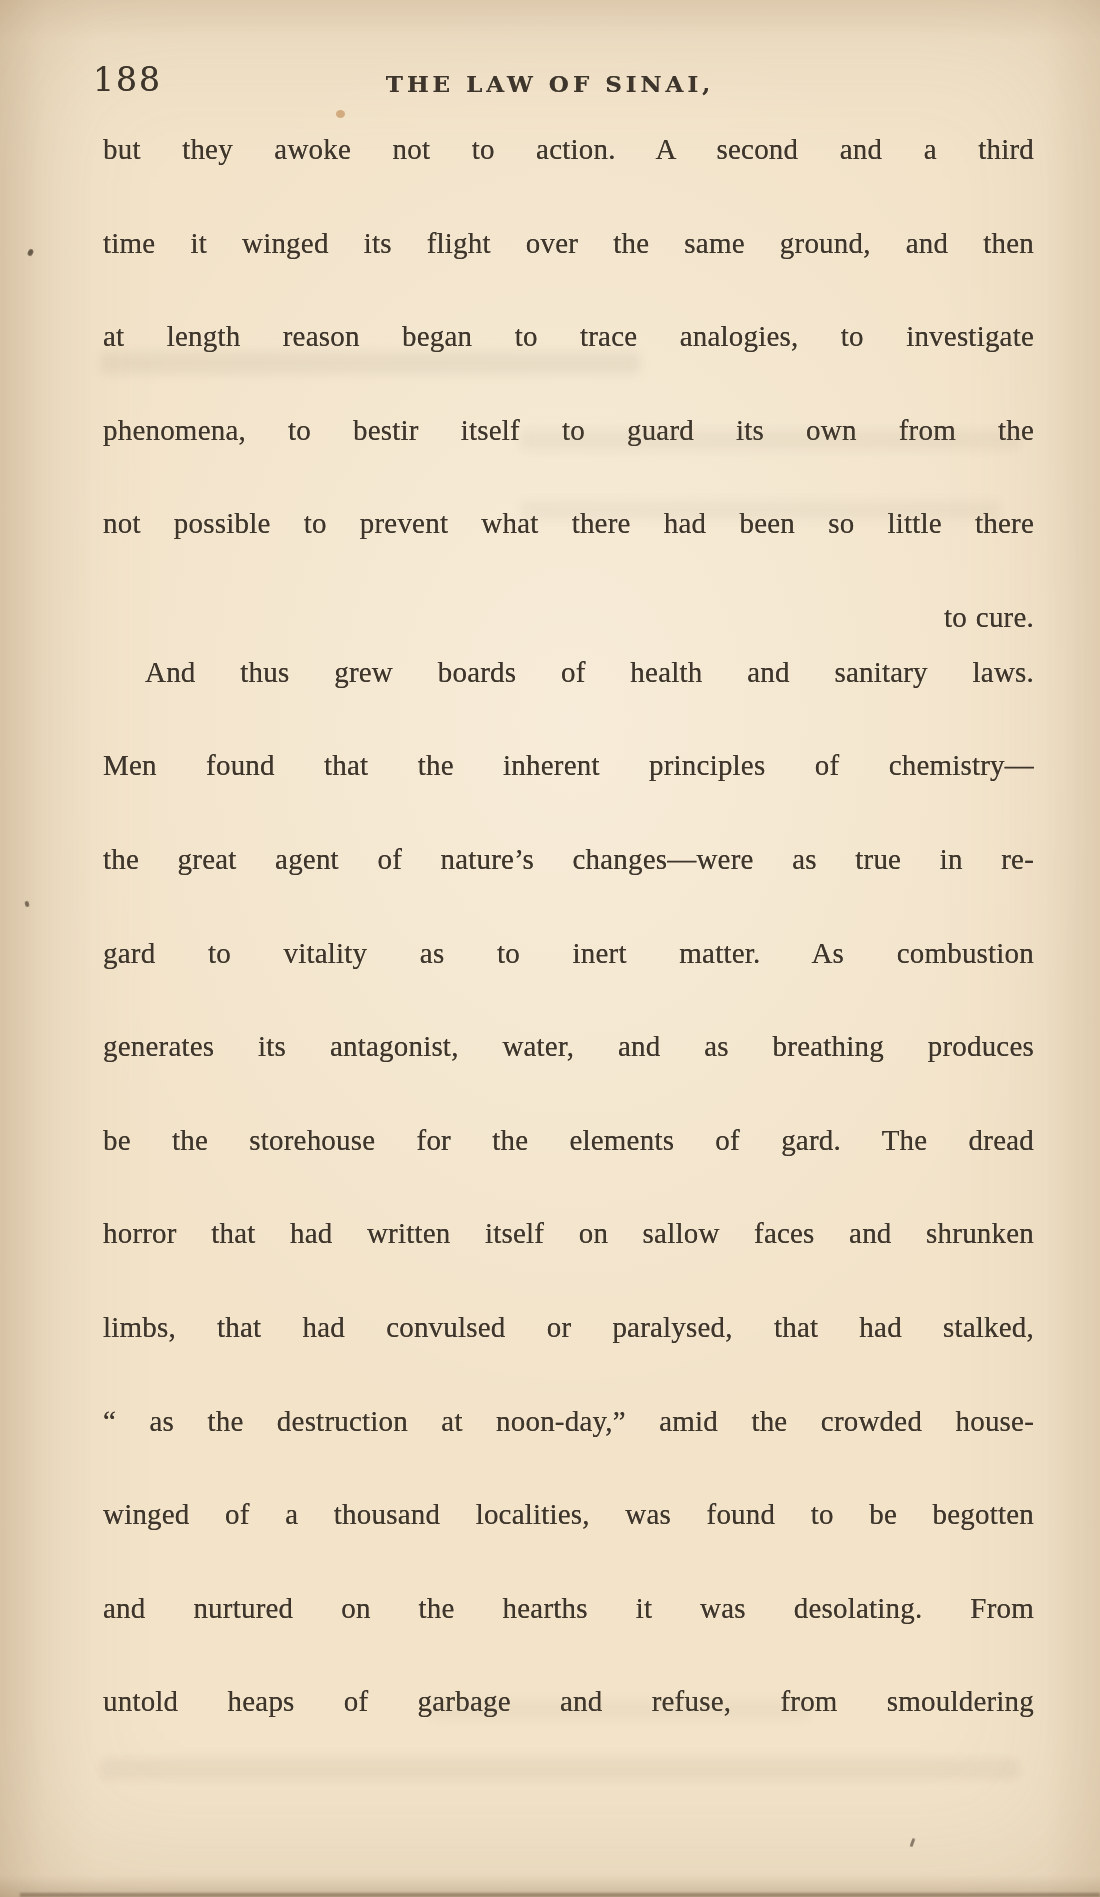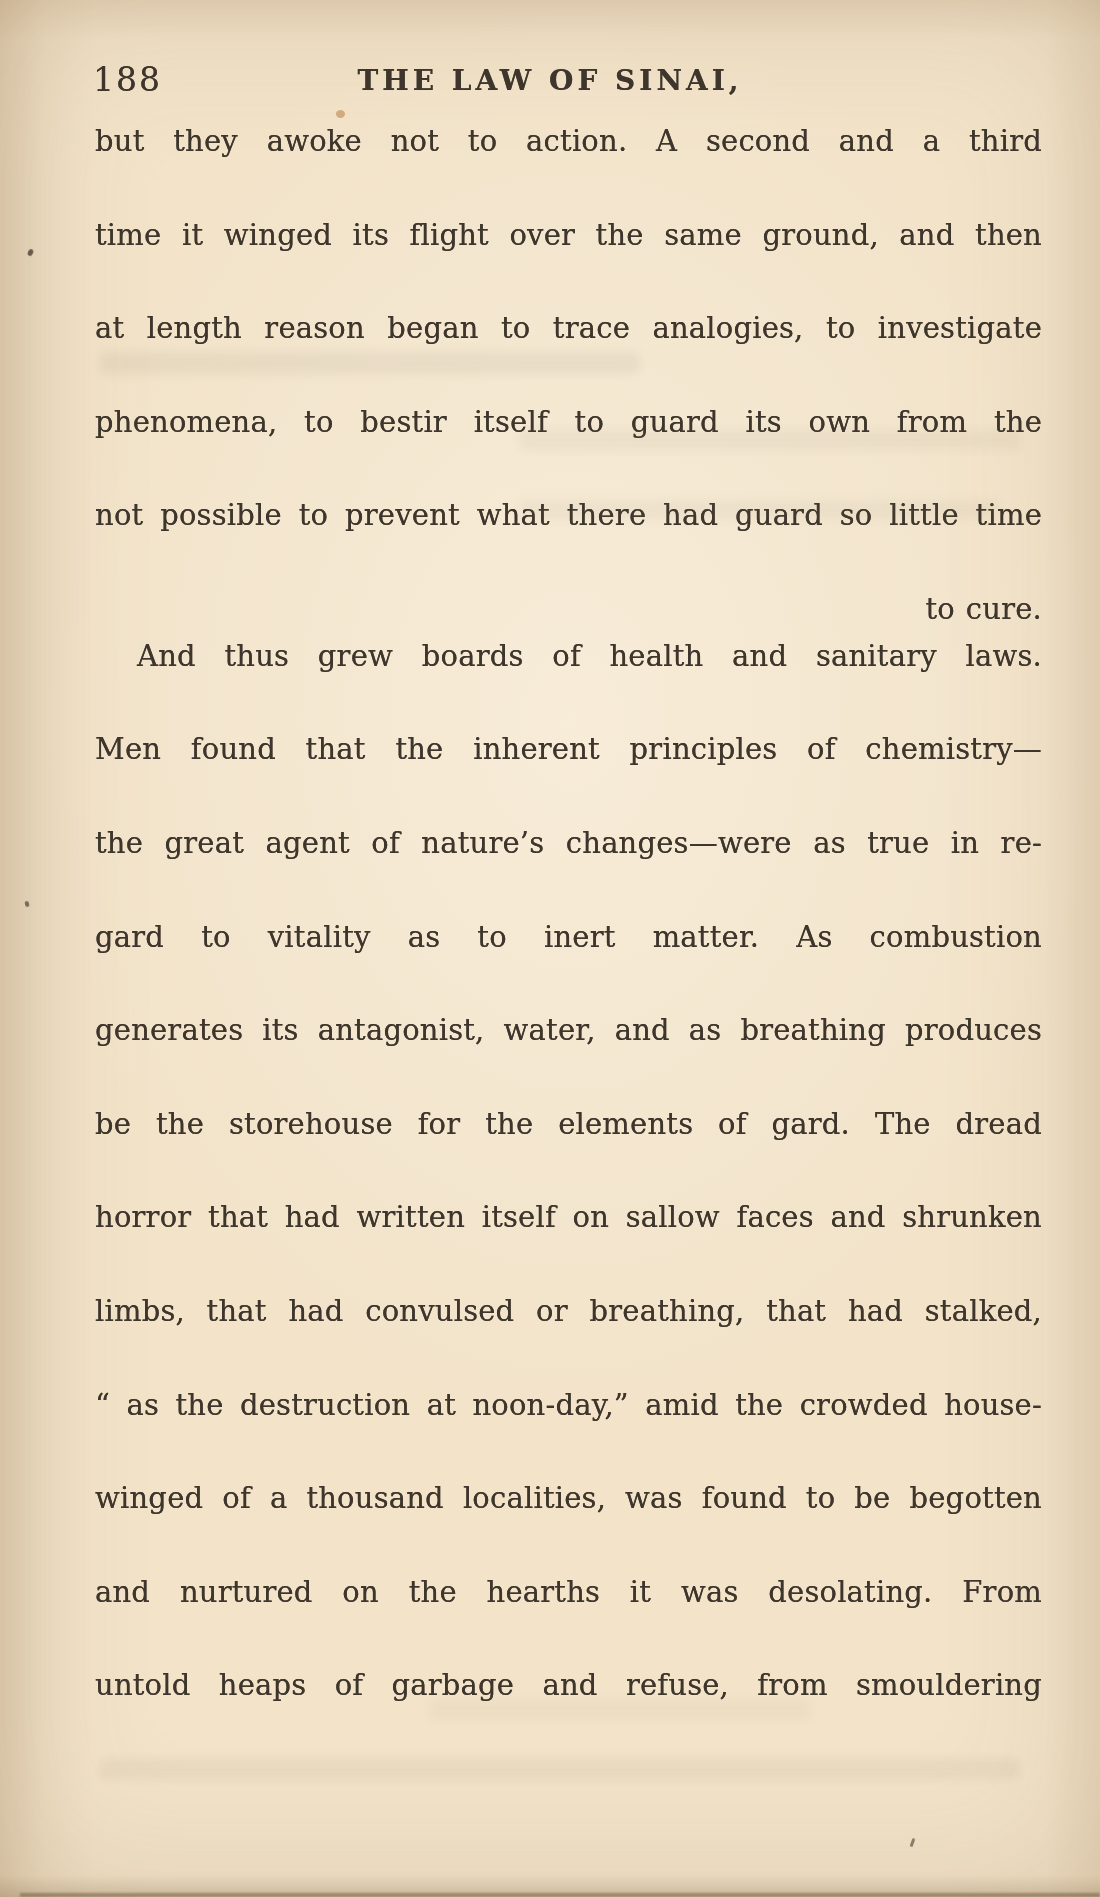--- a/index.html
+++ b/index.html
@@ -30,41 +30,41 @@
     left: 93px;
     top: 60px;
     font-size: 33px;
     letter-spacing: 2px;
     text-shadow: 0 0 0.6px rgba(62,54,44,0.85);
     text-align: right;
   }
   .running-title {
     position: absolute;
     left: 0;
-    top: 64px;
+    top: 70px;
     width: 100%;
     text-align: center;
-    font-size: 28px;
+    font-size: 23px;
     font-weight: bold;
     letter-spacing: 4px;
     text-shadow: 0 0 0.5px rgba(62,54,44,0.7);
   }
   
   .text-body {
     position: absolute;
     left: 95px;
     top: 118px;
     width: 947px;
     font-size: 29px;
     line-height: 46.8px;
     letter-spacing: 0.2px;
     word-spacing: 1.5px;
     text-shadow: 0 0 0.6px rgba(62,54,44,0.85);
   }
-  .paragraph { margin: 0; }
+  .paragraph { margin: 8px; font-family: Liberation Serif, serif; }
   .line { text-align: justify; white-space: normal; }
   .line:not(.last)::after { content: ""; display: inline-block; width: 100%; height: 0; }
   .line.indent { text-indent: 42px; }
   .line.last { text-align: right; }
   
   .stain-dot {
     position: absolute; left: 336px; top: 110px; width: 9px; height: 8px;
     border-radius: 50%; background: rgba(186,126,68,0.55); filter: blur(0.7px);
   }
   .speck-1 {
@@ -99,32 +99,32 @@
     <div class="page-number">188</div>
     <div class="running-title">THE LAW OF SINAI,</div>
   </div>
 
   <div class="text-body">
       <div class="paragraph">
         <div class="line">but they awoke not to action. A second and a third</div>
         <div class="line">time it winged its flight over the same ground, and then</div>
         <div class="line">at length reason began to trace analogies, to investigate</div>
         <div class="line">phenomena, to bestir itself to guard its own from the</div>
-        <div class="line">not possible to prevent what there had guard so little time</div>
+        <div class="line">not possible to prevent what there had been so little there</div>
         <div class="line last">to cure.</div>
       </div>
       <div class="paragraph">
         <div class="line indent">And thus grew boards of health and sanitary laws.</div>
         <div class="line">Men found that the inherent principles of chemistry—</div>
         <div class="line">the great agent of nature’s changes—were as true in re-</div>
         <div class="line">gard to vitality as to inert matter. As combustion</div>
         <div class="line">generates its antagonist, water, and as breathing produces</div>
         <div class="line">be the storehouse for the elements of gard. The dread</div>
         <div class="line">horror that had written itself on sallow faces and shrunken</div>
-        <div class="line">limbs, that had convulsed or breathing, that had stalked,</div>
+        <div class="line">limbs, that had convulsed or paralysed, that had stalked,</div>
         <div class="line">“ as the destruction at noon-day,” amid the crowded house-</div>
         <div class="line">winged of a thousand localities, was found to be begotten</div>
         <div class="line">and nurtured on the hearths it was desolating. From</div>
         <div class="line">untold heaps of garbage and refuse, from smouldering</div>
       </div>
     </div>
 
   <div class="stain-dot"></div>
   <div class="speck-1"></div>
   <div class="speck-2"></div>

